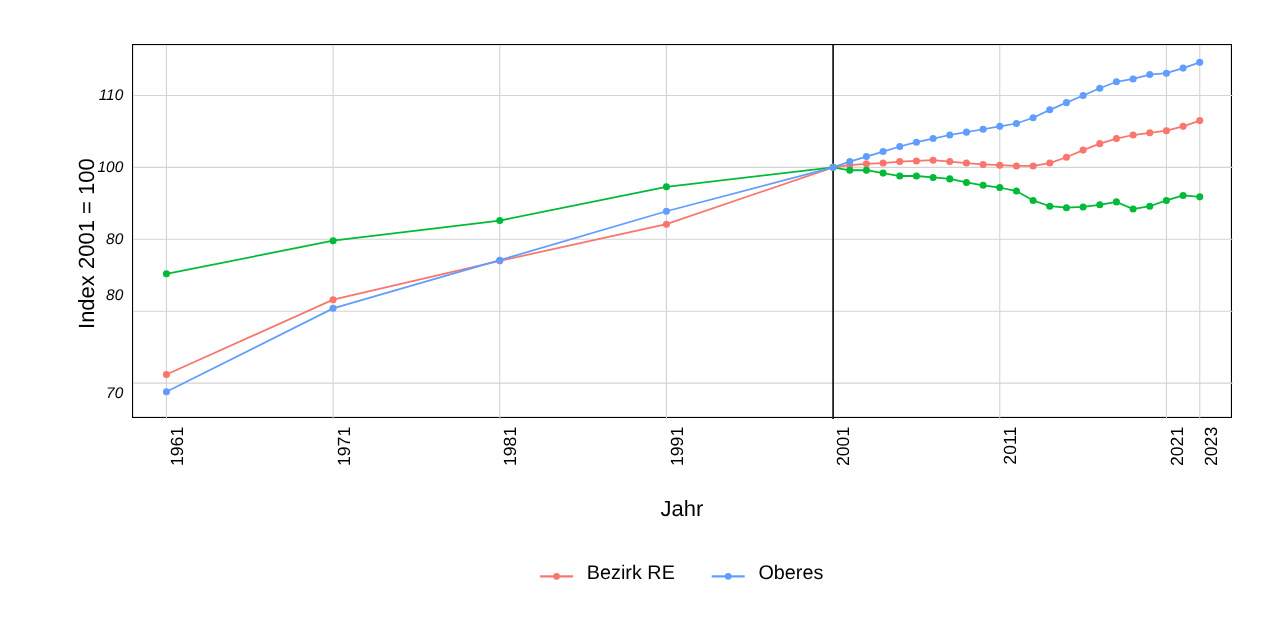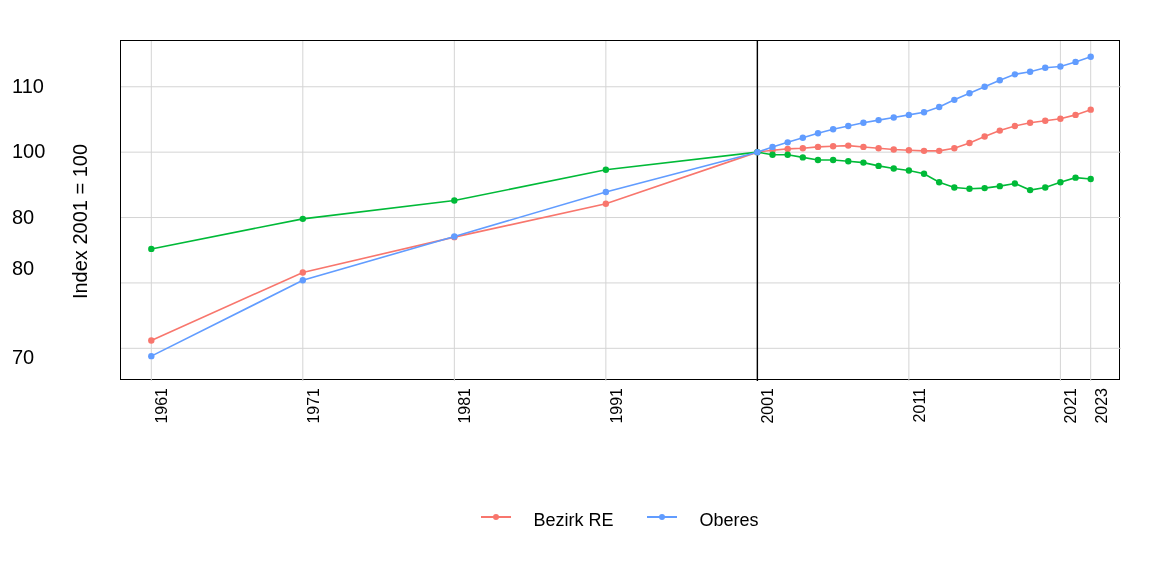--- a/index.html
+++ b/index.html
@@ -47,23 +47,24 @@
   .series circle.pt {
     r: 3.2;
     stroke: none;
   }
 
   
   .ytick {
     position: absolute;
     right: 1040px; 
     width: 100px;
-    text-align: left;
-    font-size: 20px;
+    text-align: right;
+    font-size: 14px;
     transform: translateY(-50%);
+    font-style: italic;
   }
   .xtick {
     position: absolute;
     top: 388px;
     font-size: 16px;
     transform-origin: right top;
     transform: rotate(-90deg) translate(0, -6px);
     white-space: nowrap;
     text-align: right;
     width: 60px;
@@ -96,22 +97,22 @@
     width: 1000px;
     top: 510px;
     display: flex;
     justify-content: center;
     gap: 34px;
     align-items: center;
     font-size: 18px;
   }
   .legend .item {
     display: flex;
-    align-items: flex-start;
-    gap: 22px;
+    align-items: flex-end;
+    gap: 12px;
   }
   .legend .key {
     position: relative;
     width: 30px;
     height: 14px;
   }
   .legend .key .line {
     position: absolute;
     left: 0; right: 0; top: 6px;
     height: 2px;
@@ -125,20 +126,21 @@
     border-radius: 50%;
   }
 </style>
 </head>
 <body>
 
 <div class="stage">
 
   <div class="ylab">Index 2001 = 100</div>
 
+  <div class="xlab">Jahr</div>
 
   <div class="plot">
     <svg id="plot-svg" width="1000" height="340" viewBox="0 0 1000 340" preserveAspectRatio="none">
       <g class="grid" id="grid-h">
           <line x1="0" x2="1000" y1="307.3076923076923" y2="307.3076923076923"></line>
           <line x1="0" x2="1000" y1="241.92307692307693" y2="241.92307692307693"></line>
           <line x1="0" x2="1000" y1="176.53846153846155" y2="176.53846153846155"></line>
           <line x1="0" x2="1000" y1="111.15384615384613" y2="111.15384615384613"></line>
           <line x1="0" x2="1000" y1="45.769230769230774" y2="45.769230769230774"></line>
         </g>

